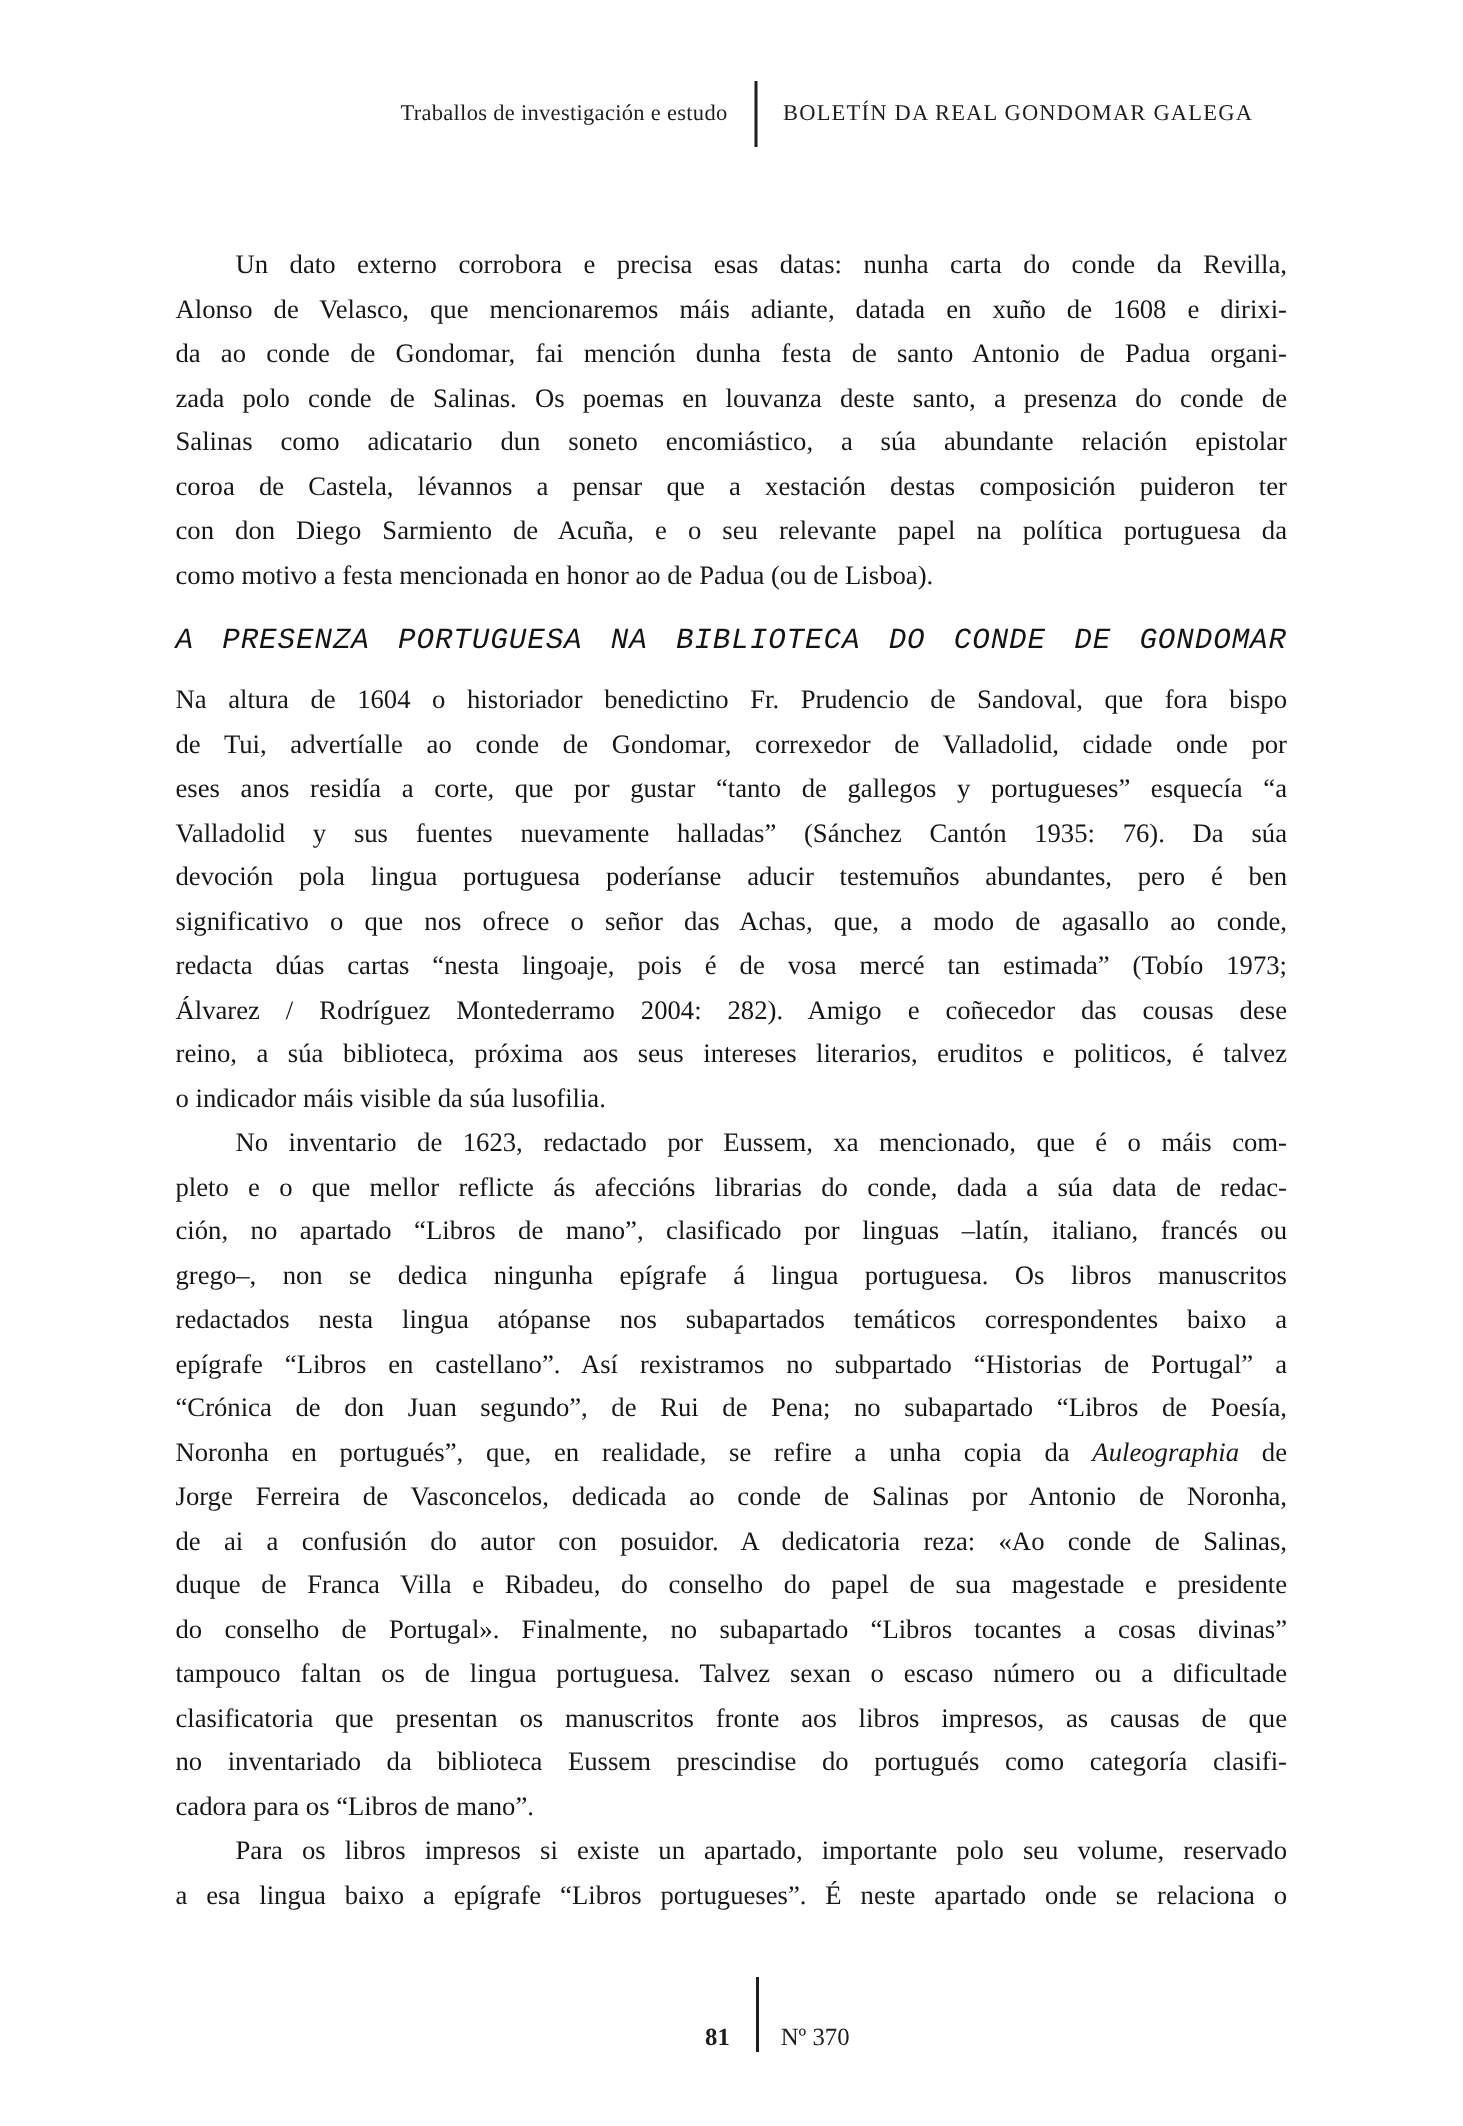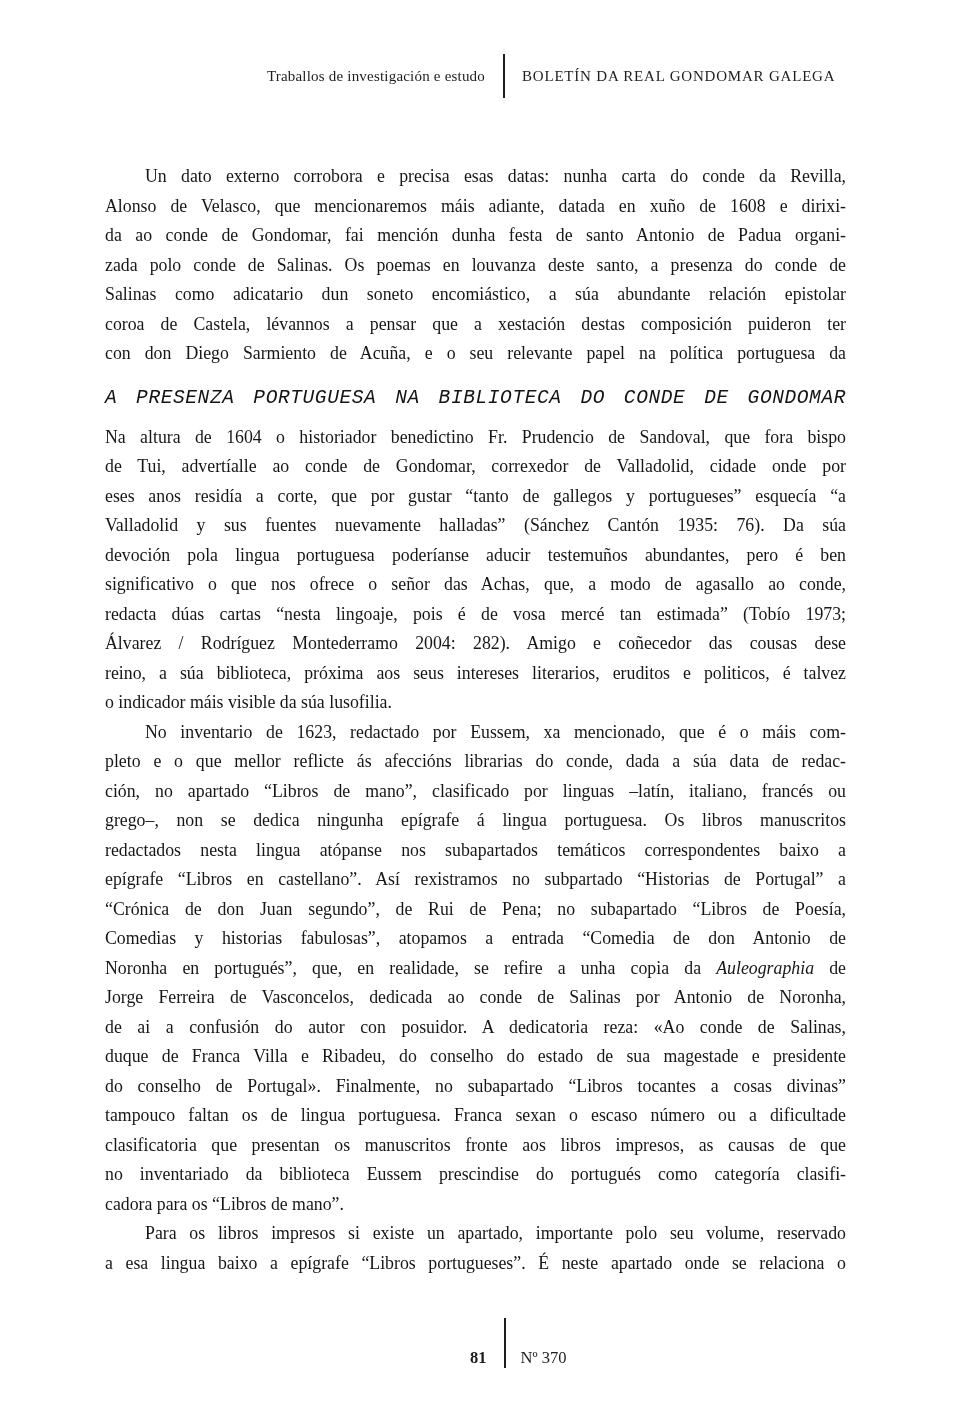--- a/index.html
+++ b/index.html
@@ -46,21 +46,21 @@
   .v-divider {
     width: 2px;
     background: #1d1d1d;
     align-self: stretch;
     flex: 0 0 auto;
   }
 
   
   .article {
     position: absolute;
-    left: 105px;
+    left: 117px;
     top: 162px;
     width: 741px;
     font-size: 17.8px;
     line-height: 29.5px;
   }
   .para {
     margin: 0;
   }
   .line {
     text-align: justify;
@@ -124,20 +124,21 @@
 
   <main class="article">
       <div class="para">
         <div class="line line-indent">Un dato externo corrobora e precisa esas datas: nunha carta do conde da Revilla,</div>
         <div class="line">Alonso de Velasco, que mencionaremos máis adiante, datada en xuño de 1608 e dirixi-</div>
         <div class="line">da ao conde de Gondomar, fai mención dunha festa de santo Antonio de Padua organi-</div>
         <div class="line">zada polo conde de Salinas. Os poemas en louvanza deste santo, a presenza do conde de</div>
         <div class="line">Salinas como adicatario dun soneto encomiástico, a súa abundante relación epistolar</div>
         <div class="line">coroa de Castela, lévannos a pensar que a xestación destas composición puideron ter</div>
         <div class="line">con don Diego Sarmiento de Acuña, e o seu relevante papel na política portuguesa da</div>
+        <div class="line line-last">como motivo a festa mencionada en honor ao de Padua (ou de Lisboa).</div>
       </div>
       <h2 class="section-heading" style="font-weight: normal;">A PRESENZA PORTUGUESA NA BIBLIOTECA DO CONDE DE GONDOMAR</h2>
       <div class="para">
         <div class="line">Na altura de 1604 o historiador benedictino Fr. Prudencio de Sandoval, que fora bispo</div>
         <div class="line">de Tui, advertíalle ao conde de Gondomar, correxedor de Valladolid, cidade onde por</div>
         <div class="line">eses anos residía a corte, que por gustar “tanto de gallegos y portugueses” esquecía “a</div>
         <div class="line">Valladolid y sus fuentes nuevamente halladas” (Sánchez Cantón 1935: 76). Da súa</div>
         <div class="line">devoción pola lingua portuguesa poderíanse aducir testemuños abundantes, pero é ben</div>
         <div class="line">significativo o que nos ofrece o señor das Achas, que, a modo de agasallo ao conde,</div>
         <div class="line">redacta dúas cartas “nesta lingoaje, pois é de vosa mercé tan estimada” (Tobío 1973;</div>
@@ -146,27 +147,26 @@
         <div class="line line-last">o indicador máis visible da súa lusofilia.</div>
       </div>
       <div class="para">
         <div class="line line-indent">No inventario de 1623, redactado por Eussem, xa mencionado, que é o máis com-</div>
         <div class="line">pleto e o que mellor reflicte ás afeccións librarias do conde, dada a súa data de redac-</div>
         <div class="line">ción, no apartado “Libros de mano”, clasificado por linguas –latín, italiano, francés ou</div>
         <div class="line">grego–, non se dedica ningunha epígrafe á lingua portuguesa. Os libros manuscritos</div>
         <div class="line">redactados nesta lingua atópanse nos subapartados temáticos correspondentes baixo a</div>
         <div class="line">epígrafe “Libros en castellano”. Así rexistramos no subpartado “Historias de Portugal” a</div>
         <div class="line">“Crónica de don Juan segundo”, de Rui de Pena; no subapartado “Libros de Poesía,</div>
-        <div class="line">Comedias y historias fabulosas”, atopamos a entrada “Comedia de don Antonio de</div>
         <div class="line"><span>Noronha en portugués”, que, en realidade, se refire a unha copia da </span><span class="italic">Auleographia</span><span> de</span></div>
         <div class="line">Jorge Ferreira de Vasconcelos, dedicada ao conde de Salinas por Antonio de Noronha,</div>
         <div class="line">de ai a confusión do autor con posuidor. A dedicatoria reza: «Ao conde de Salinas,</div>
-        <div class="line">duque de Franca Villa e Ribadeu, do conselho do estado de sua magestade e presidente</div>
+        <div class="line">duque de Franca Villa e Ribadeu, do conselho do papel de sua magestade e presidente</div>
         <div class="line">do conselho de Portugal». Finalmente, no subapartado “Libros tocantes a cosas divinas”</div>
-        <div class="line">tampouco faltan os de lingua portuguesa. Franca sexan o escaso número ou a dificultade</div>
+        <div class="line">tampouco faltan os de lingua portuguesa. Talvez sexan o escaso número ou a dificultade</div>
         <div class="line">clasificatoria que presentan os manuscritos fronte aos libros impresos, as causas de que</div>
         <div class="line">no inventariado da biblioteca Eussem prescindise do portugués como categoría clasifi-</div>
         <div class="line line-last">cadora para os “Libros de mano”.</div>
       </div>
       <div class="para">
         <div class="line line-indent">Para os libros impresos si existe un apartado, importante polo seu volume, reservado</div>
         <div class="line">a esa lingua baixo a epígrafe “Libros portugueses”. É neste apartado onde se relaciona o</div>
       </div>
     </main>
 

